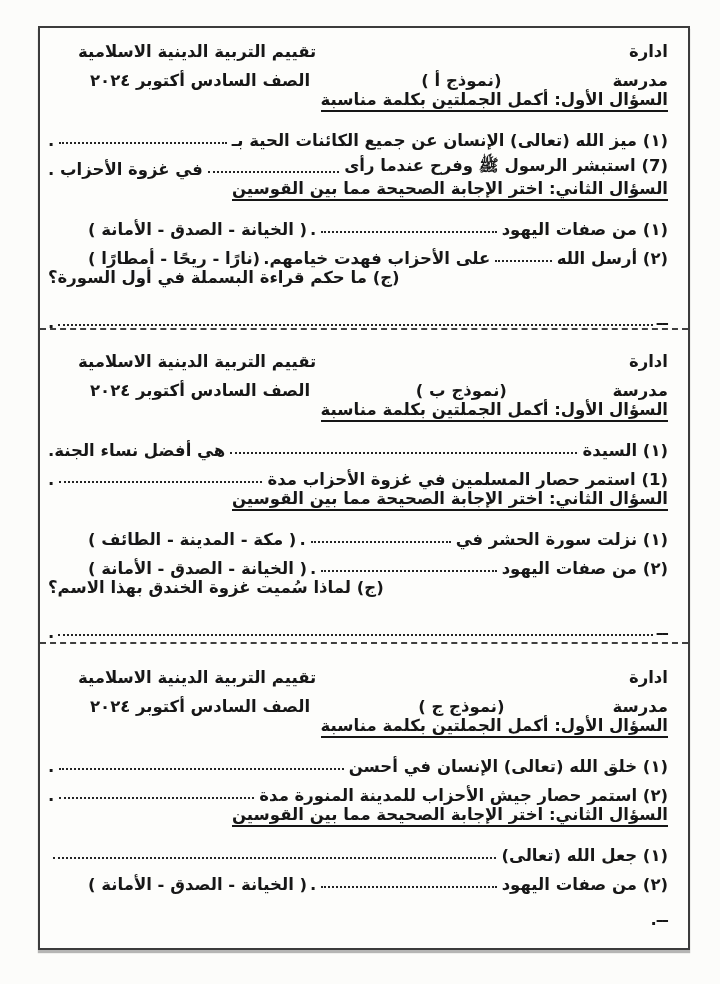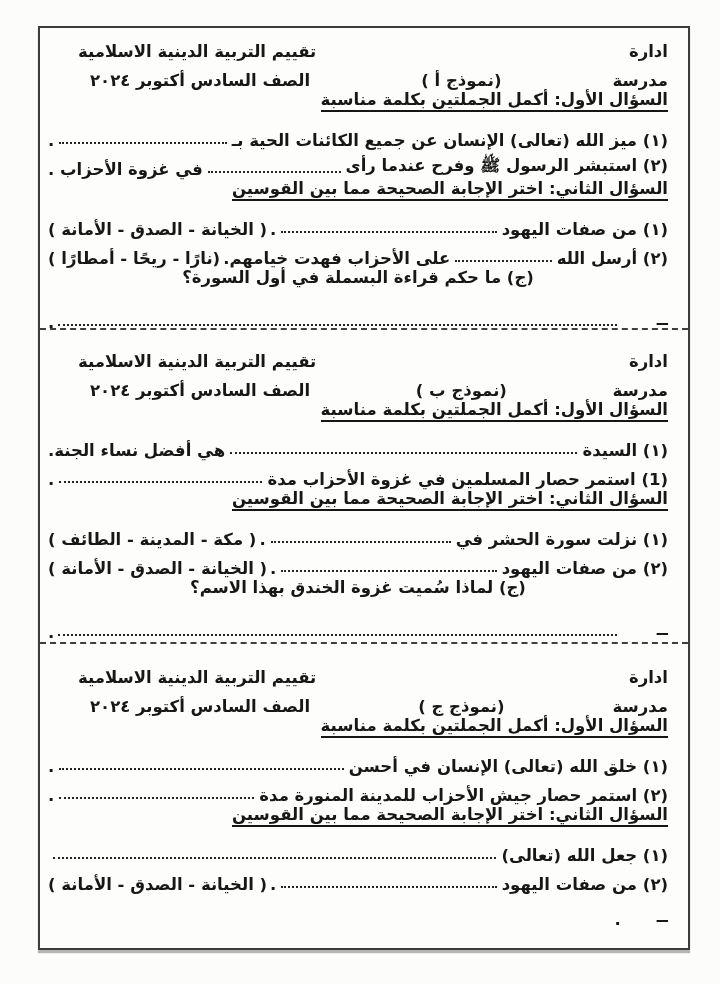--- a/index.html
+++ b/index.html
@@ -54,29 +54,29 @@
     height:29px; white-space:nowrap;
   }
   .qrow span { flex:0 0 auto; }
   .dots {
     flex:1 1 auto !important;
     min-width:24px;
     border-bottom:2px dotted #242424;
     margin:0 5px 6px 5px;
     height:0;
   }
-  .choices { margin-right:3px; }
-
-  .essay { height:29px; text-align:center; white-space:nowrap; }
+  .choices { margin-right:3px;margin-left:40px; }
+
+  .essay { height:29px; text-align:left; white-space:nowrap; }
 
   .ansrow {
     display:flex; align-items:flex-end;
     height:23px; margin-top:10px;
   }
-  .ansrow .dash   { margin-bottom:5px; line-height:10px;margin-left:36px; }
+  .ansrow .dash   { margin-bottom:5px; line-height:10px; }
   .ansrow .dots   { margin:0 4px 4px 4px; }
   .ansrow .period { line-height:14px; }
 </style>
 </head>
 <body>
 
 <div class="page">
   <div class="sheet">
 
     <section class="model" id="model-a">
@@ -91,21 +91,21 @@
       </div>
       <div class="qheading">
         <span>السؤال الأول: أكمل الجملتين بكلمة مناسبة</span>
       </div>
       <div class="qrow">
         <span>(١) ميز الله (تعالى) الإنسان عن جميع الكائنات الحية بـ</span>
         <span class="dots"></span>
         <span>.</span>
       </div>
       <div class="qrow">
-        <span>(٢) استبشر الرسول ﷺ وفرح عندما رأى</span>
+        <span>(7) استبشر الرسول ﷺ وفرح عندما رأى</span>
         <span class="dots"></span>
         <span>في غزوة الأحزاب .</span>
       </div>
       <div class="qheading">
         <span>السؤال الثاني: اختر الإجابة الصحيحة مما بين القوسين</span>
       </div>
       <div class="qrow">
         <span>(١) من صفات اليهود</span>
         <span class="dots"></span>
         <span>.</span>

